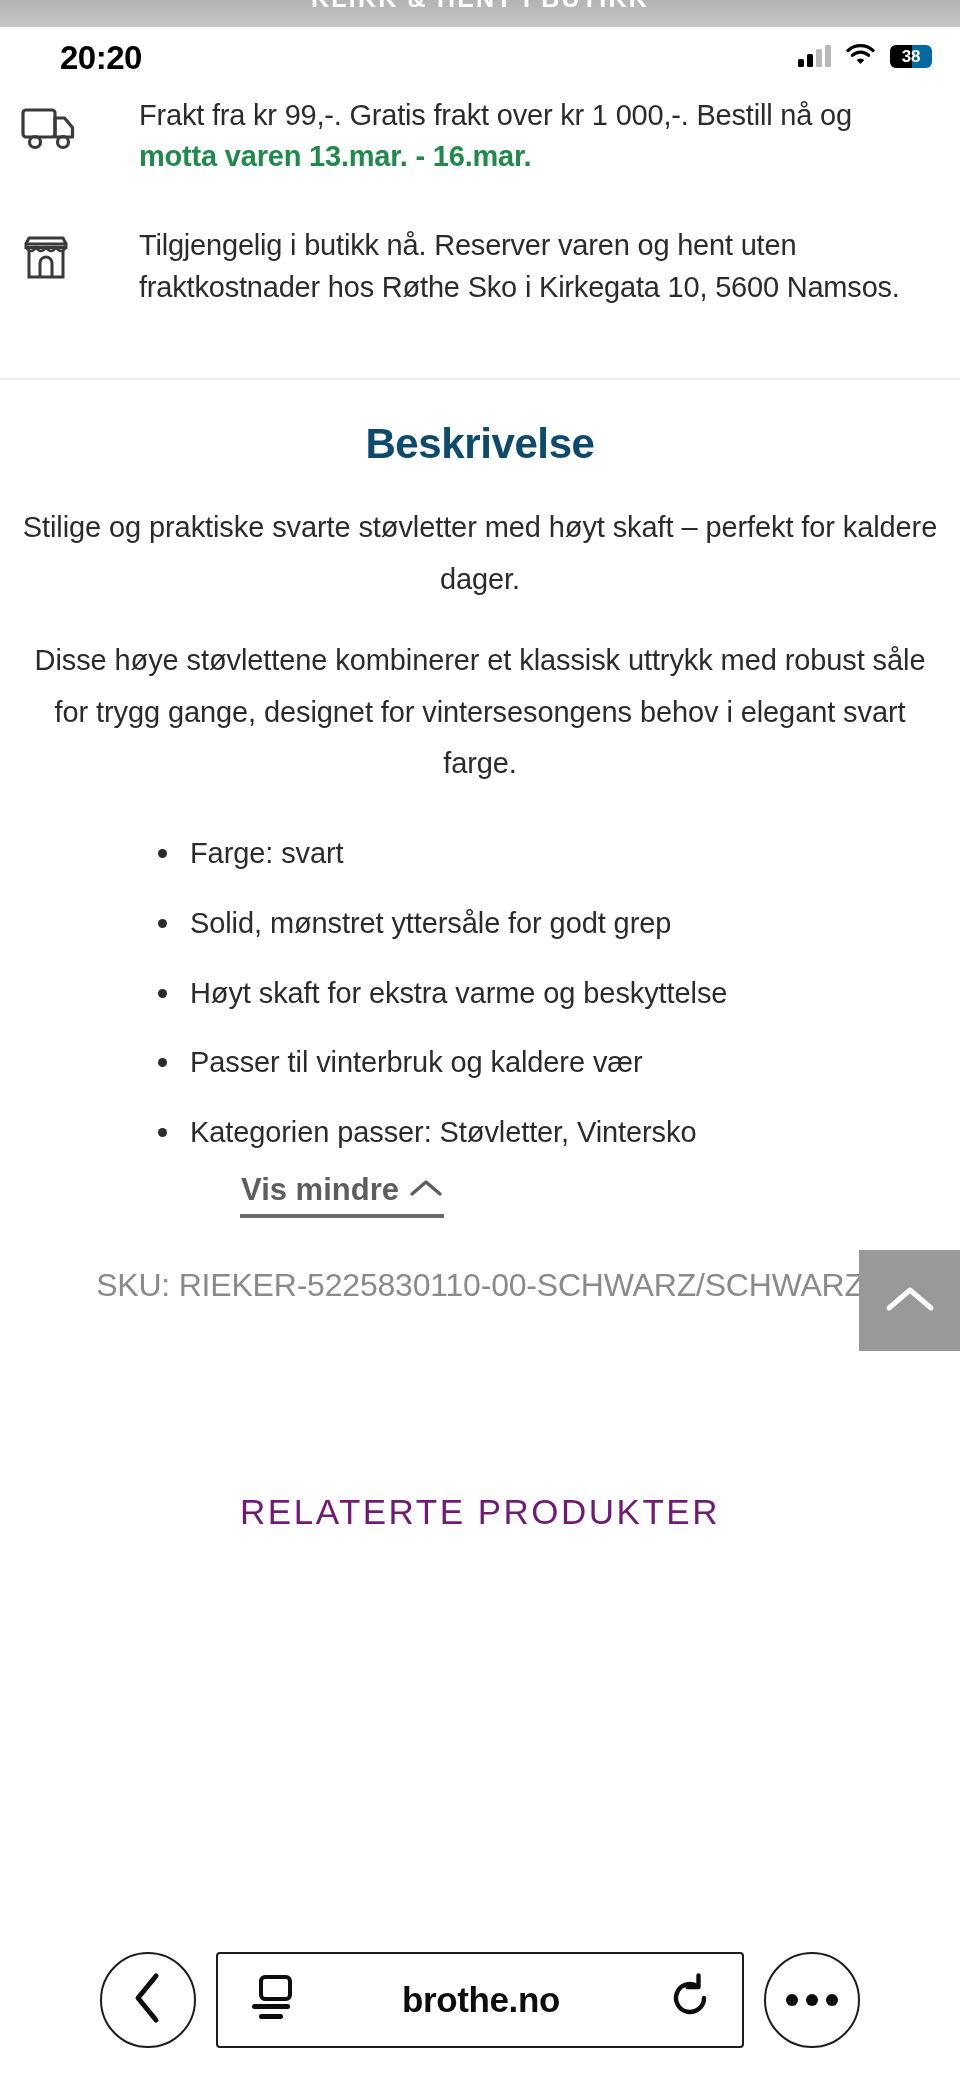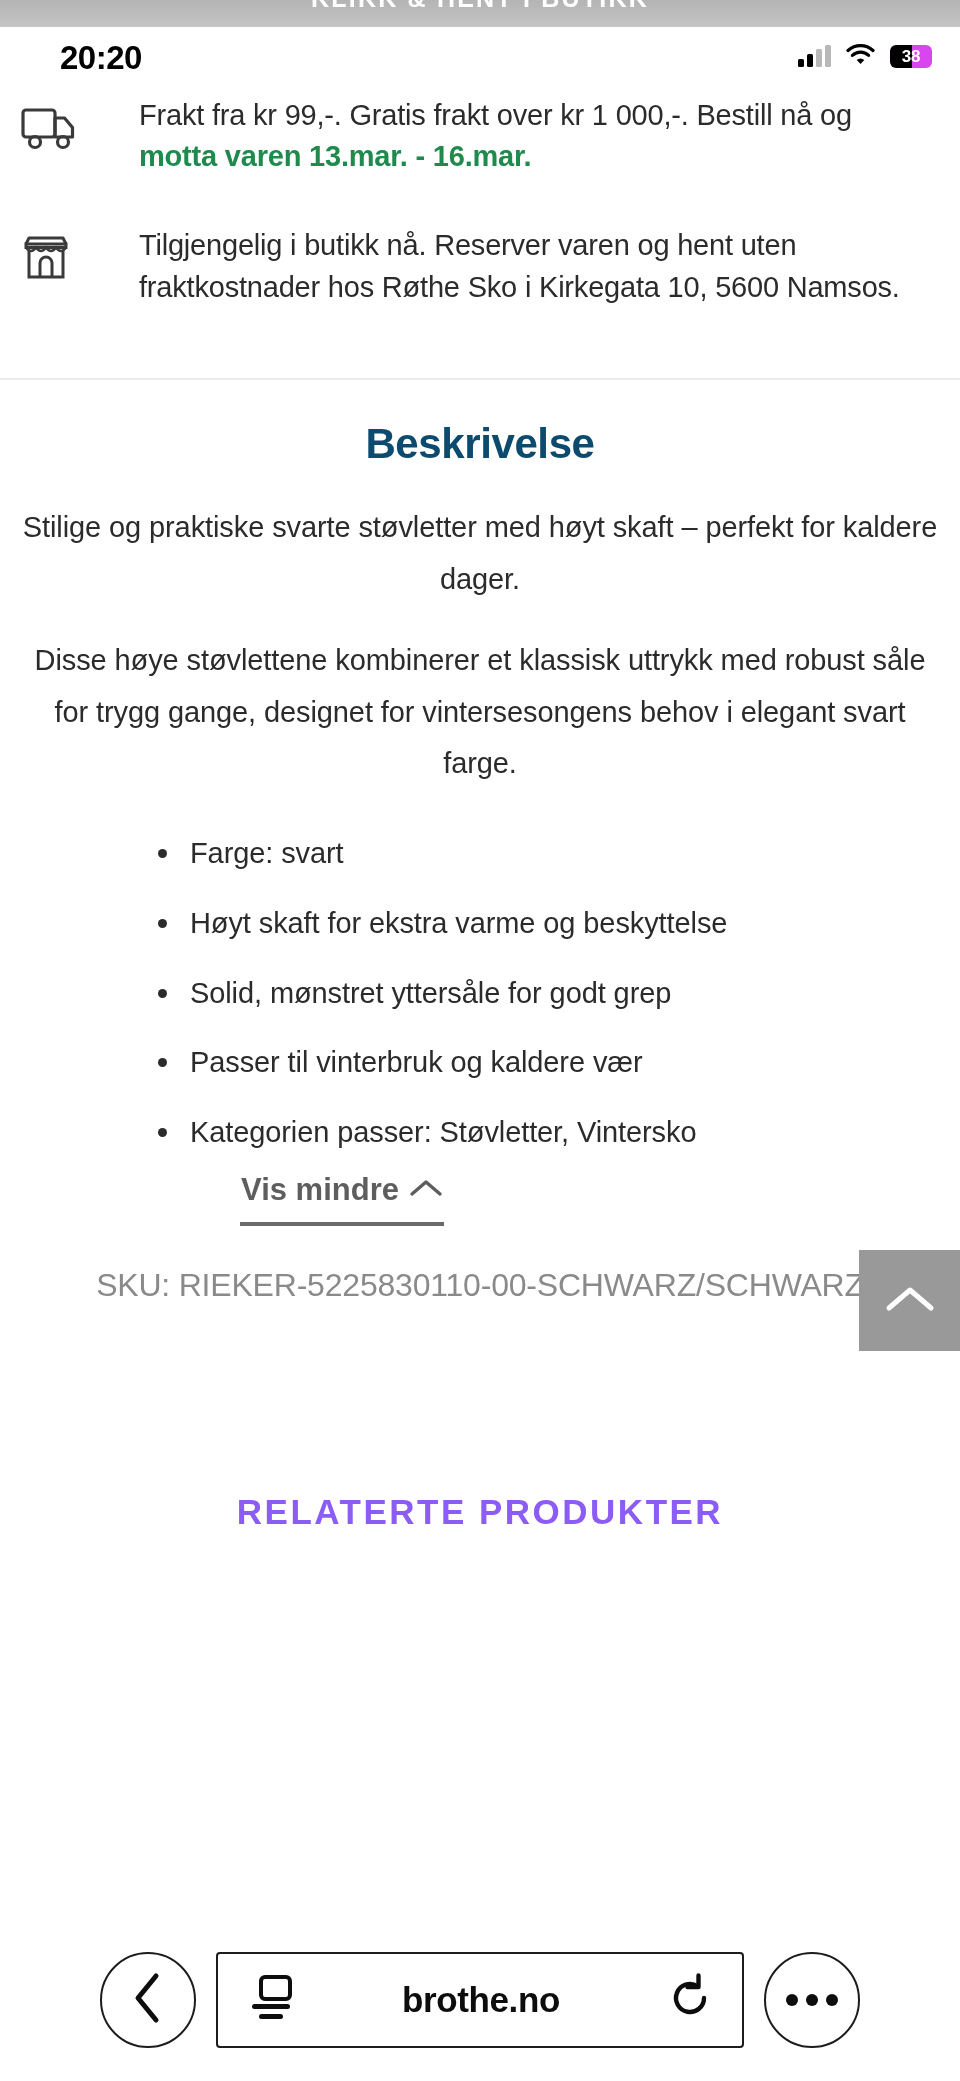--- a/index.html
+++ b/index.html
@@ -56,21 +56,21 @@
   .sig-bars i { display: block; width: 6px; border-radius: 1.5px; background: #000; }
   .sig-bars i:nth-child(1) { height: 8px; }
   .sig-bars i:nth-child(2) { height: 13px; }
   .sig-bars i:nth-child(3) { height: 18px; background: #b8b8b8; }
   .sig-bars i:nth-child(4) { height: 22px; background: #b8b8b8; }
   .wifi-ico { width: 29px; height: 21px; }
   .batt {
     position: relative;
     width: 42px; height: 23px;
     border-radius: 6px;
-    background: #d946ef;
+    background: #0369a1;
     overflow: hidden;
   }
   .batt-fill {
     position: absolute; left: 0; top: 0; bottom: 0;
     width: 22px; background: #000;
     border-radius: 6px 0 0 6px;
   }
   .batt-num {
     position: absolute; inset: 0;
     display: flex; align-items: center; justify-content: center;
@@ -139,21 +139,21 @@
     border-radius: 50%;
     background: #2b2b2b;
   }
 
   
   .toggle-wrap {
     position: absolute;
     left: 240px; top: 1170px;
     width: 204px;
     border-bottom: 4px solid #6a6a6a;
-    padding-bottom: 12px;
+    padding-bottom: 4px;
     display: flex;
     align-items: center;
     justify-content: space-between;
   }
   .toggle-label {
     font-size: 31px;
     font-weight: 700;
     color: #5e5e5e;
     line-height: 1.28;
     text-align: center;
@@ -193,23 +193,23 @@
   }
   .scroll-top svg { width: 54px; height: 34px; }
 
   
   .related {
     position: absolute;
     left: 0; top: 1492px;
     width: 960px;
     text-align: center;
     font-size: 35px;
-    font-weight: 700;
+    font-weight: 400;
     letter-spacing: 2.5px;
-    color: #8b5cf6;
+    color: #701a75;
   }
 
   
   .browser-bar {
     position: absolute;
     left: 0; bottom: 0;
     width: 960px; height: 163px;
     background: rgba(255,255,255,0.86);
     display: flex;
     align-items: center;
@@ -311,22 +311,22 @@
   </div>
 
   <div class="divider"></div>
 
   <div class="desc">
     <div class="desc-title">Beskrivelse</div>
     <div class="desc-p">Stilige og praktiske svarte støvletter med høyt skaft – perfekt for kaldere dager.</div>
     <div class="desc-p">Disse høye støvlettene kombinerer et klassisk uttrykk med robust såle for trygg gange, designet for vintersesongens behov i elegant svart farge.</div>
     <ul class="desc-list">
       <li>Farge: svart</li>
+      <li>Solid, mønstret yttersåle for godt grep</li>
       <li>Høyt skaft for ekstra varme og beskyttelse</li>
-      <li>Solid, mønstret yttersåle for godt grep</li>
       <li>Passer til vinterbruk og kaldere vær</li>
       <li>Kategorien passer: Støvletter, Vintersko</li>
     </ul>
   </div>
 
   <div class="toggle-wrap">
     <span class="toggle-label">Vis mindre</span>
     <span class="toggle-chevron">
       <svg viewBox="0 0 36 22" fill="none">
         <path d="M4 17L18 5l14 12" stroke="#5e5e5e" stroke-width="3.4" stroke-linecap="round" stroke-linejoin="round"></path>

